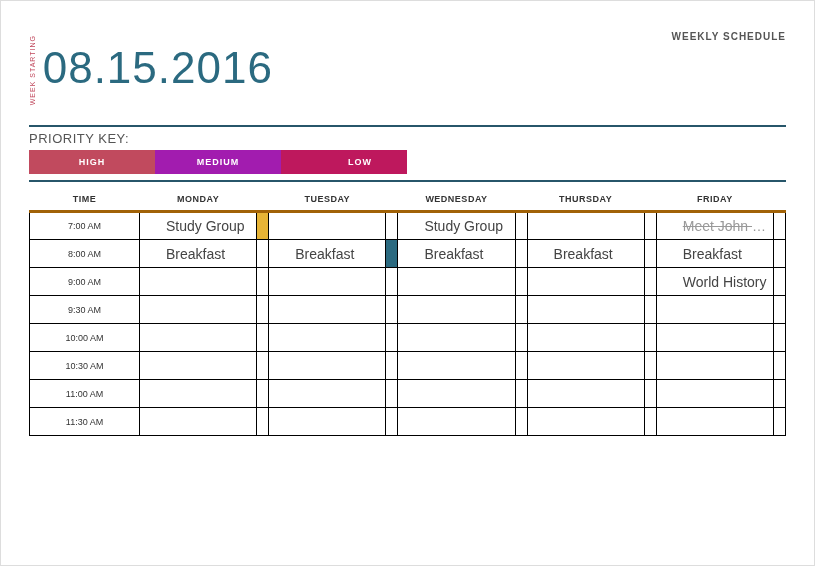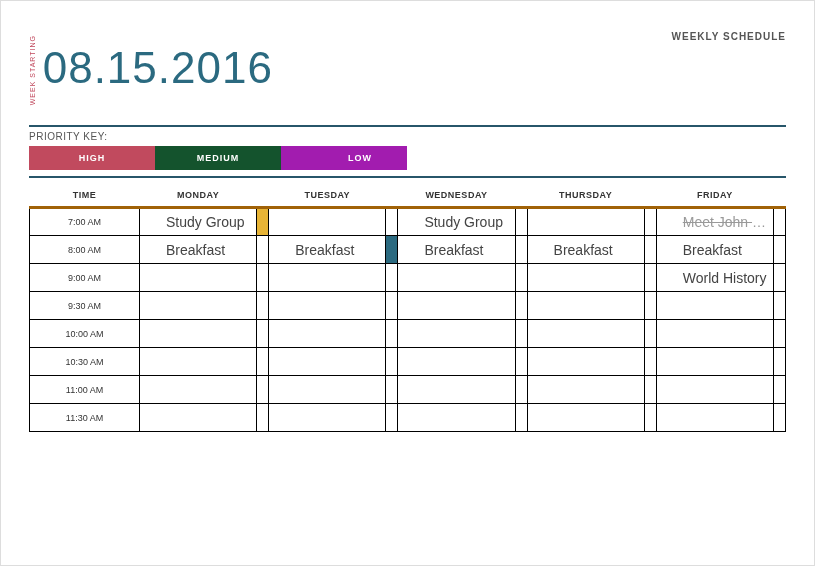--- a/index.html
+++ b/index.html
@@ -46,43 +46,43 @@
     letter-spacing: 1px;
     color: #555;
     padding-bottom: 4px;
   }
   .hr-thick {
     border: none;
     border-top: 2px solid #27566a;
     margin-bottom: 4px;
   }
   .priority-key-label {
-    font-size: 10px;
+    font-size: 13px;
     color: #555;
     margin-bottom: 4px;
     letter-spacing: 0.5px;
   }
   .priority-key {
     display: flex;
     margin-bottom: 6px;
   }
   .pk {
     width: 126px;
     height: 24px;
     font-size: 9px;
     font-weight: bold;
     letter-spacing: 1px;
     color: #fff;
     display: flex;
     align-items: center;
     justify-content: center;
   }
   .pk-high { background: #c14a5e; }
-  .pk-med  { background: #14532d; }
-  .pk-low  { background: #a21caf; padding-left: 32px; }
+  .pk-med  { background: #a21caf; }
+  .pk-low  { background: #be185d; padding-left: 32px; }
   .hr-thin {
     border: none;
     border-top: 2px solid #27566a;
     margin-bottom: 0;
   }
 
   table.sched {
     width: 100%;
     border-collapse: collapse;
     table-layout: fixed;

